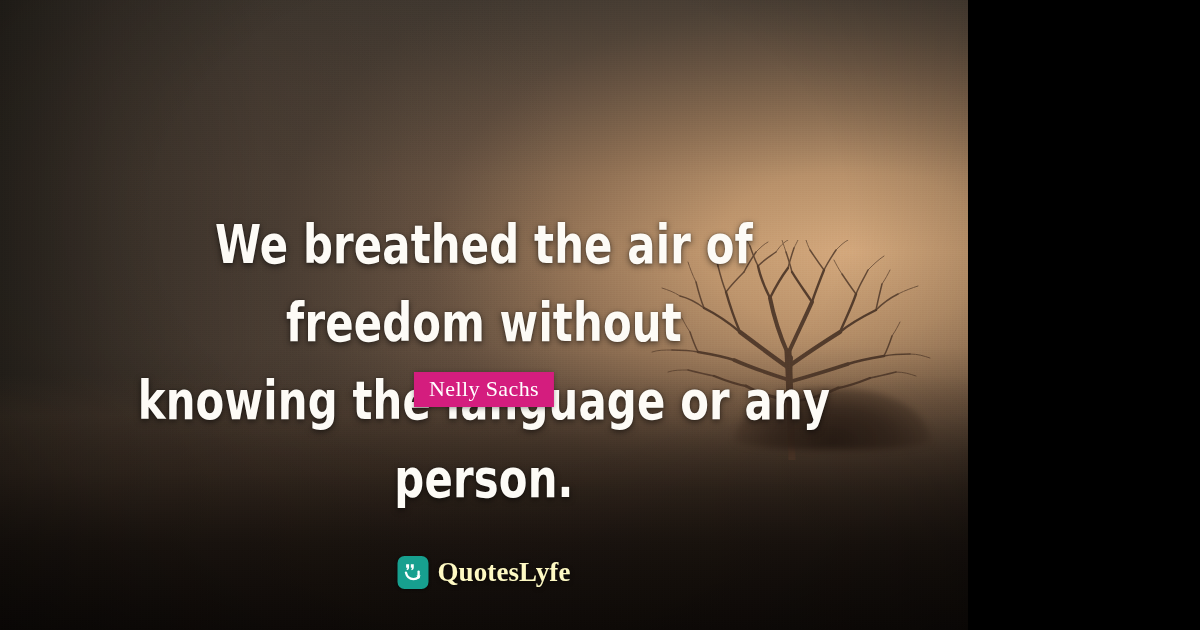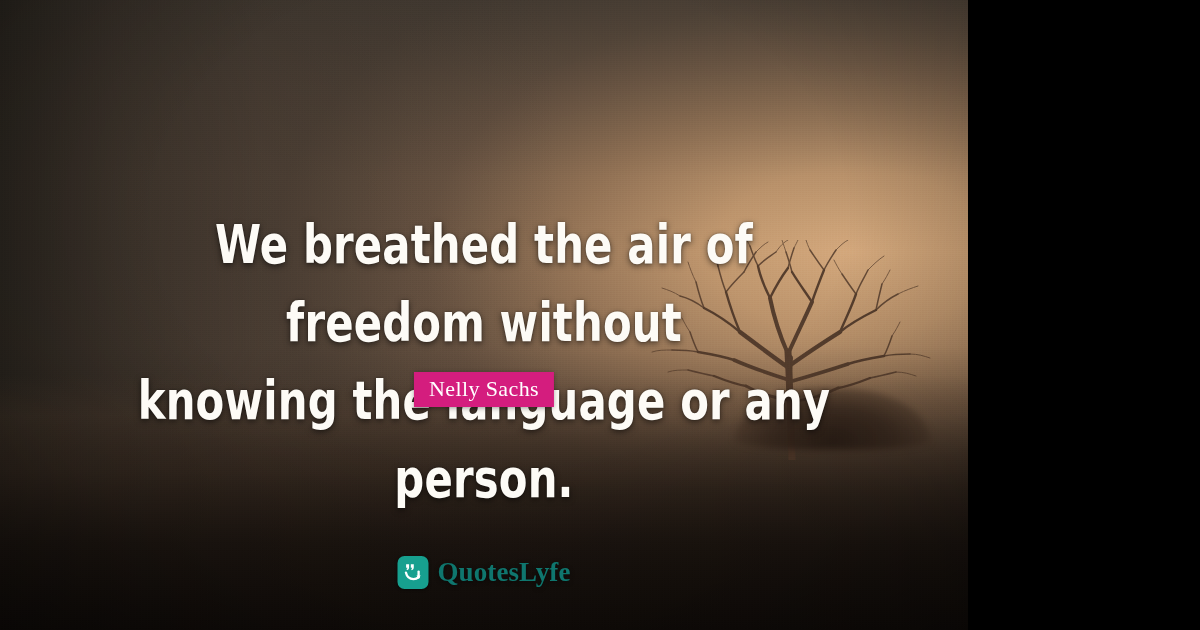--- a/index.html
+++ b/index.html
@@ -161,21 +161,21 @@
     width: 31px; height: 33px;
     border-radius: 7px;
     background: #17a08f;
     display: flex;
     align-items: center;
     justify-content: center;
     box-shadow: 0 1px 3px rgba(0,0,0,0.45);
   }
   .logo-mark svg { display:block; width: 22px; height: 23px; }
   .logo-text {
-    color: #0f766e;
+    color: #fef9c3;
     font-family: "Liberation Serif", "DejaVu Serif", serif;
     font-weight: 700;
     font-size: 27px;
     letter-spacing: 0.1px;
     text-shadow: 0 1px 4px rgba(0,0,0,0.55);
   }
 </style>
 </head>
 <body>
 

